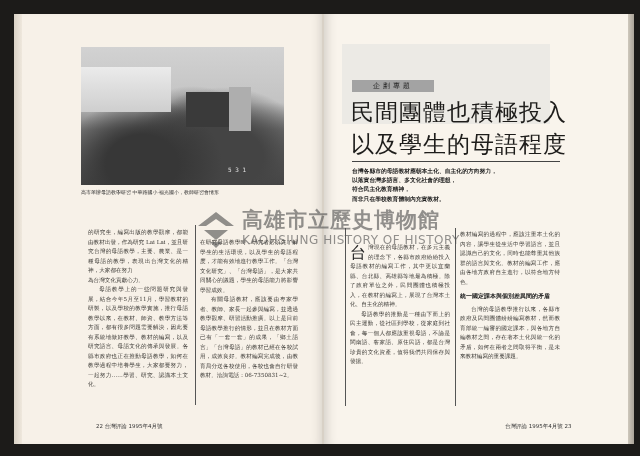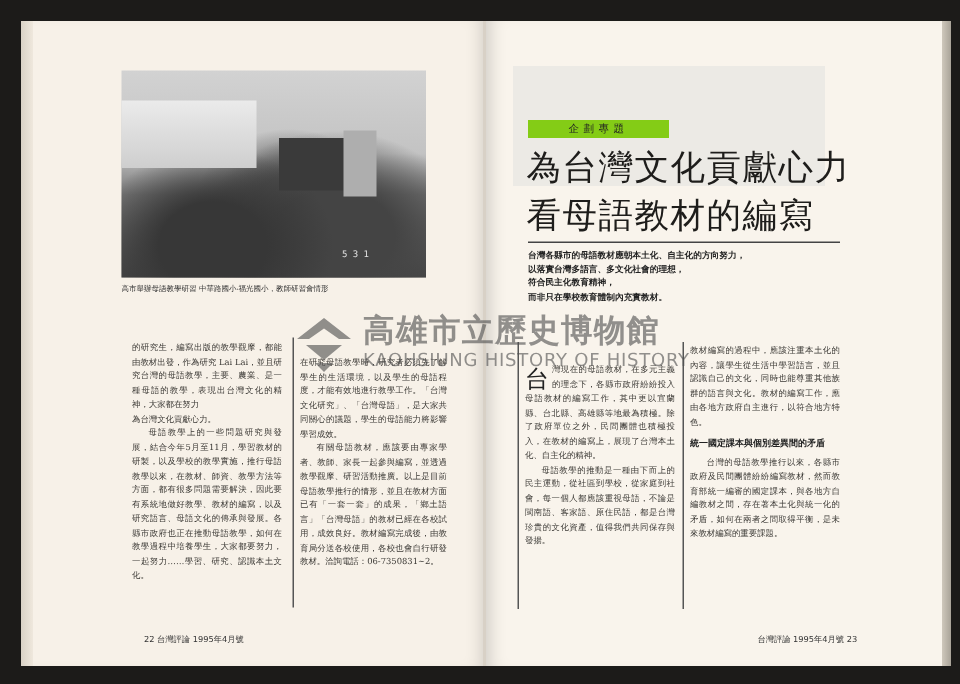--- a/index.html
+++ b/index.html
@@ -24,21 +24,21 @@
   .photo .window { position:absolute; left:0; top:20px; width:90px; height:45px; background:linear-gradient(#eeebe5,#d3cec6); }
   .photo .stamp { position:absolute; right:38px; bottom:12px; font-size:6px; color:#e8e2d6; font-family:"DejaVu Sans Mono", monospace; }
   .caption { position:absolute; left:81px; top:189px; width:210px; font-size:5px; color:#333; white-space:nowrap; overflow:hidden; }
 
   .col { position:absolute; font-size:5.6px; line-height:9.5px; color:#3b3935; text-align:justify; overflow:hidden; }
   .col p { margin:0; text-indent:11px; }
   .col p.noindent { text-indent:0; }
   .col-rule { position:absolute; width:1px; background:#555; }
 
   .banner-bg { position:absolute; left:342px; top:44px; width:208px; height:80px; background:#eceae5; }
-  .kicker { position:absolute; left:352px; top:80px; width:94px; height:12px; background:#84cc16; color:#222; font-size:7px; line-height:12px; text-align:center; letter-spacing:3px; font-family:"DejaVu Sans", sans-serif; }
+  .kicker { position:absolute; left:352px; top:80px; width:82px; height:12px; background:#a3a3a3; color:#222; font-size:7px; line-height:12px; text-align:center; letter-spacing:3px; font-family:"DejaVu Sans", sans-serif; }
   .title { position:absolute; left:351px; top:96px; font-size:23px; line-height:32px; color:#1e1d1b; letter-spacing:1px; font-family:"DejaVu Serif", serif; }
   .title-rule { position:absolute; left:352px; top:161px; width:208px; height:1px; background:#444; }
   .deck { position:absolute; left:352px; top:167px; width:220px; font-size:5.8px; line-height:9.2px; color:#222; font-weight:bold; }
 
   .dropcap { float:left; font-size:16px; line-height:17px; margin:1px 2px 0 0; color:#222; }
   .subhead { font-weight:bold; color:#222; text-indent:0 !important; margin:4px 0 !important; font-size:6px; }
 
   .watermark { position:absolute; left:196px; top:206px; width:260px; height:50px; pointer-events:none; }
   .wm-logo { position:absolute; left:0; top:4px; width:40px; height:40px; }
   .wm-zh { position:absolute; left:46px; top:0; font-size:21px; font-weight:bold; color:rgba(80,80,80,0.62); letter-spacing:1px; font-family:Liberation Sans, sans-serif; white-space:nowrap; }
@@ -75,22 +75,22 @@
 <div class="col-rule" style="left:195px; top:225px; height:180px;"></div>
 <div class="col" style="left:200px; top:238px; width:98px; height:170px;">
   <p class="noindent">在研究母語教學時，研究者必須先了解學生的生活環境，以及學生的母語程度，才能有效地進行教學工作。「台灣文化研究」、「台灣母語」，是大家共同關心的議題，學生的母語能力將影響學習成效。</p>
   <p>有關母語教材，應該要由專家學者、教師、家長一起參與編寫，並透過教學觀摩、研習活動推廣。以上是目前母語教學推行的情形，並且在教材方面已有「一套一套」的成果，「鄉土語言」「台灣母語」的教材已經在各校試用，成效良好。教材編寫完成後，由教育局分送各校使用，各校也會自行研發教材。洽詢電話：06-7350831~2。</p>
 </div>
 <div class="folio" style="left:96px;">22  台灣評論  1995年4月號</div>
 
 <div class="banner-bg"></div>
 <div class="kicker">企劃專題</div>
 <div class="title">
-  <div>為台灣文化貢獻心力</div>
-  <div>看母語教材的編寫</div>
+  <div>民間團體也積極投入</div>
+  <div>以及學生的母語程度</div>
 </div>
 <div class="title-rule"></div>
 <div class="deck">
   <div>台灣各縣市的母語教材應朝本土化、自主化的方向努力，</div>
   <div>以落實台灣多語言、多文化社會的理想，</div>
   <div>符合民主化教育精神，</div>
   <div>而非只在學校教育體制內充實教材。</div>
 </div>
 
 <div class="col-rule" style="left:345px; top:228px; height:178px;"></div>

